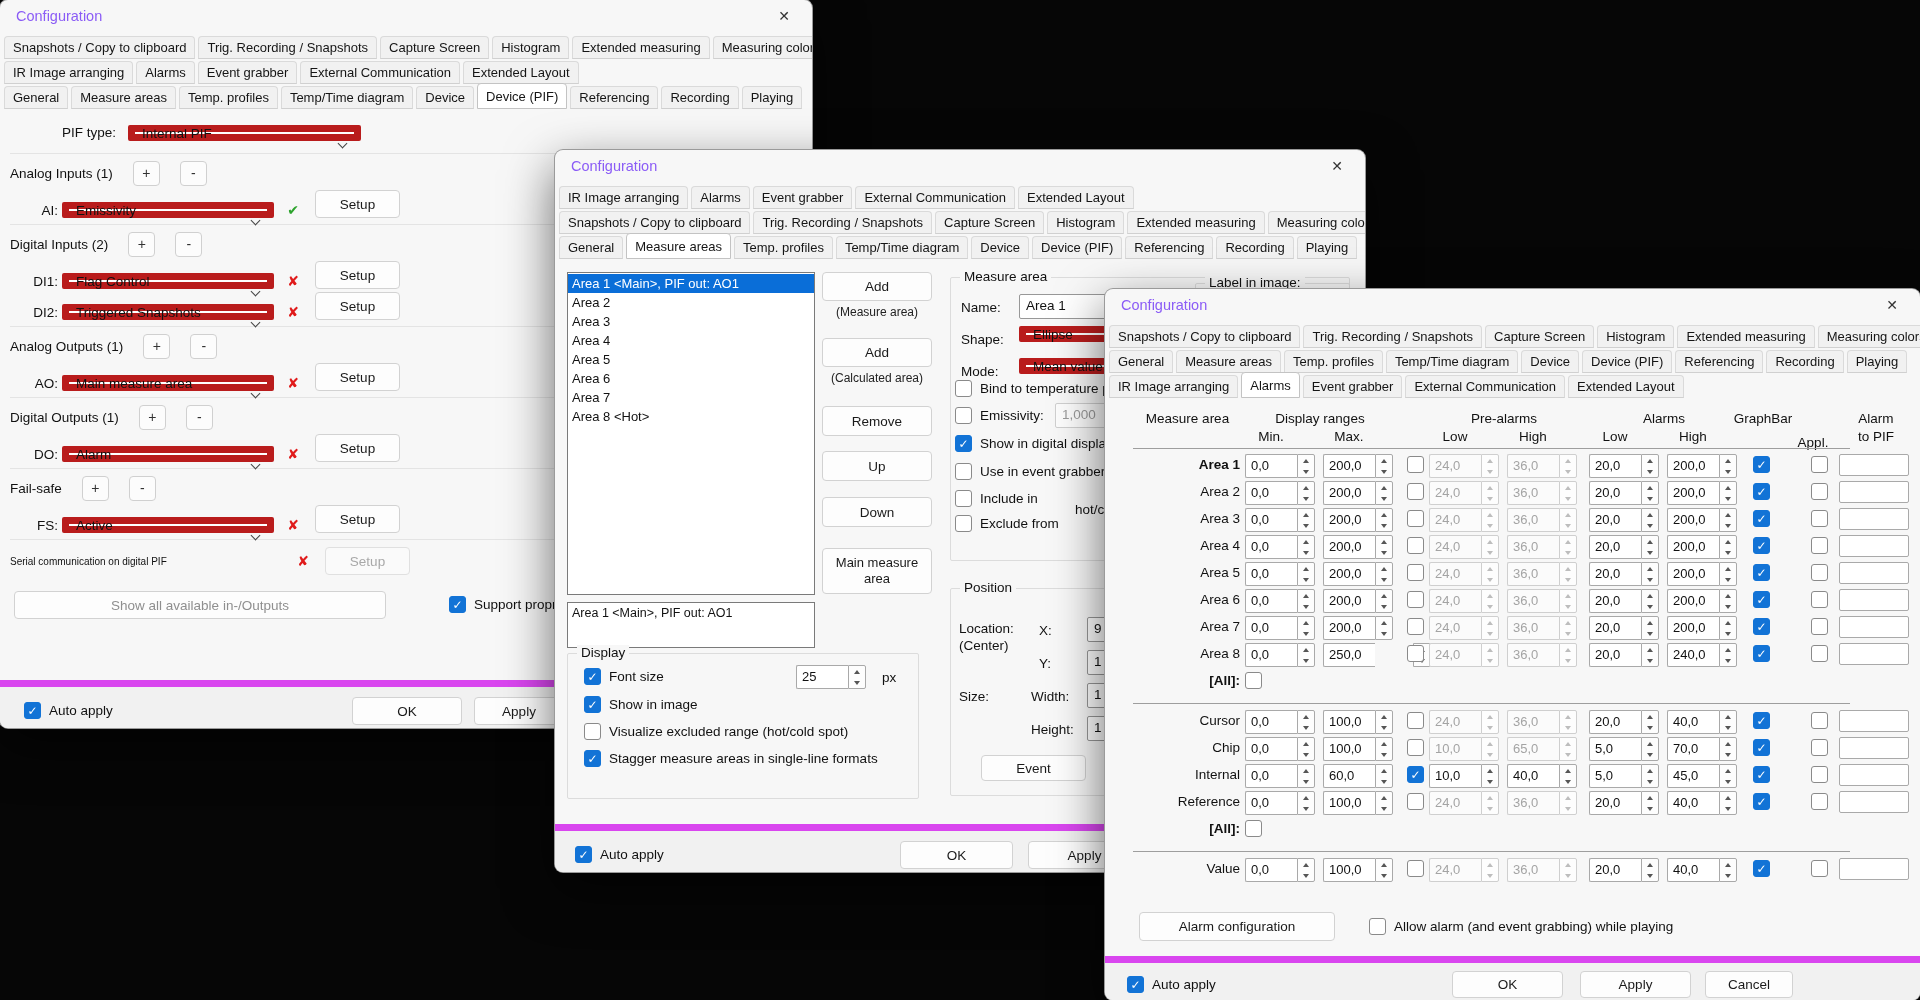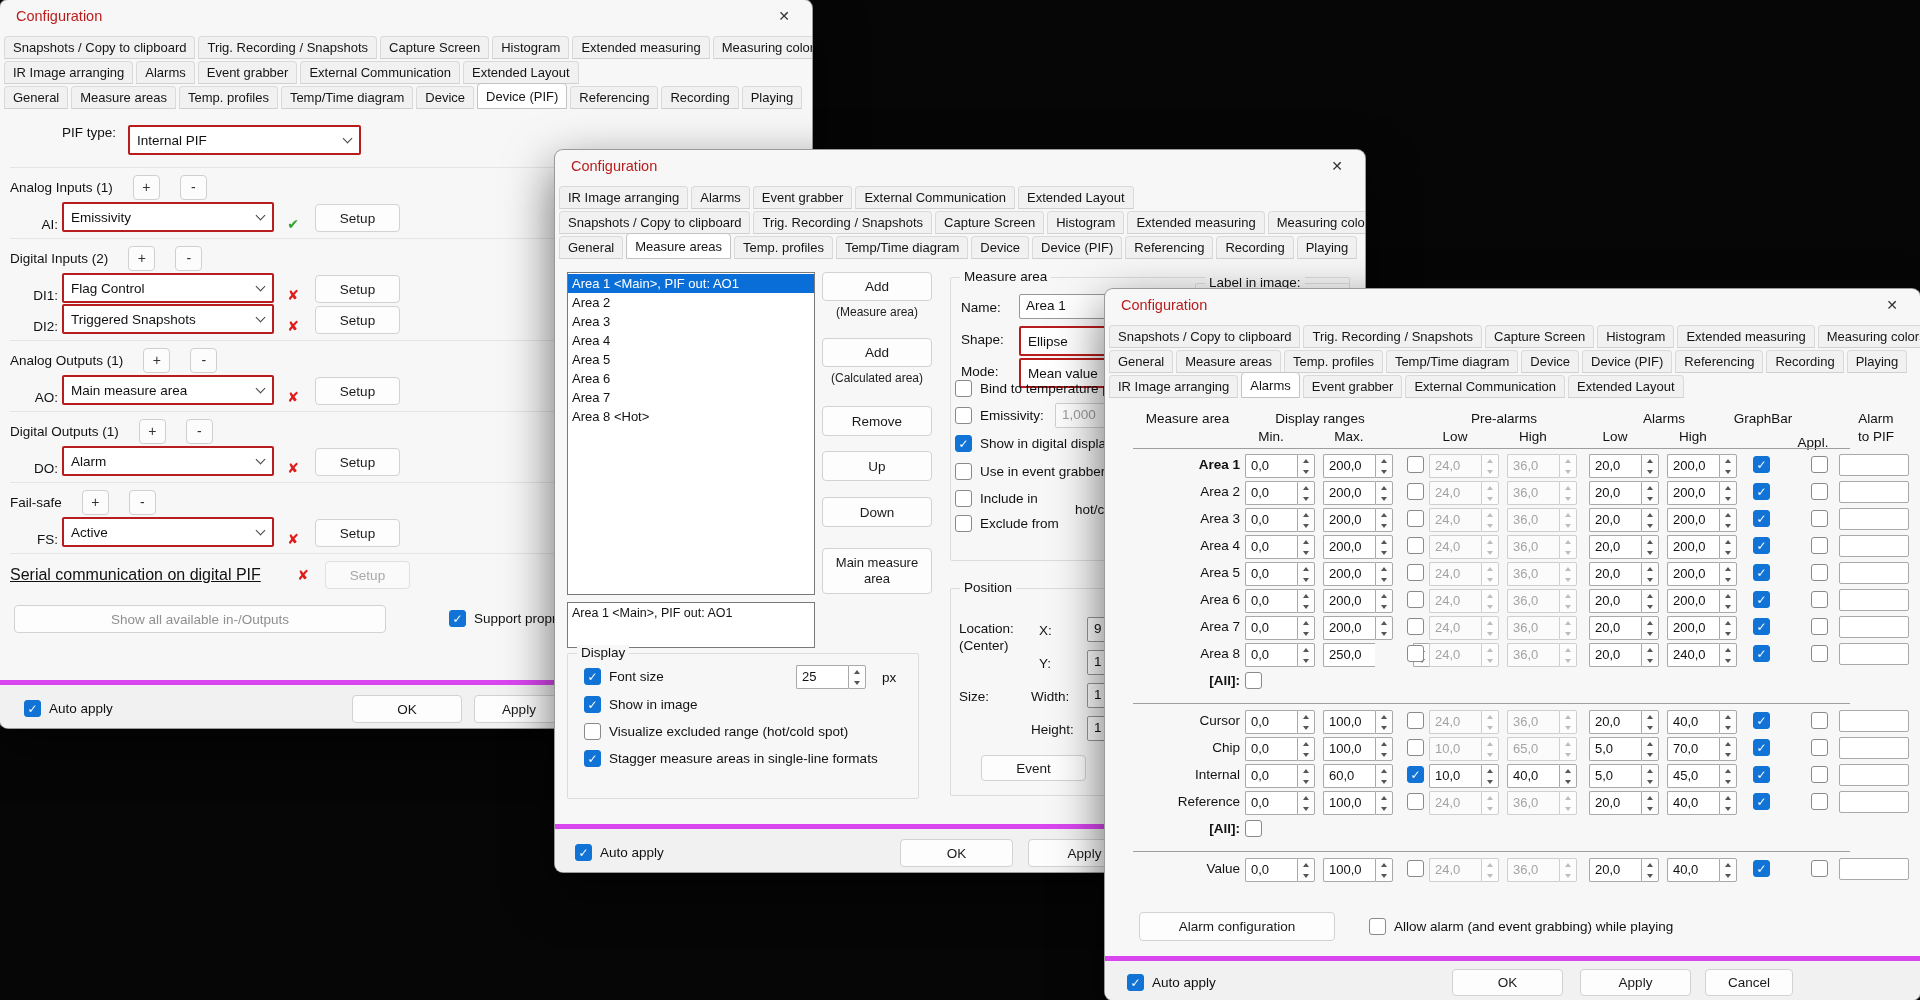--- a/index.html
+++ b/index.html
@@ -2,32 +2,32 @@
 <html><head>
 <meta charset="utf-8">
 <style>
   * { margin:0; padding:0; box-sizing:border-box; }
   html,body { width:1920px; height:1000px; overflow:hidden; background:#060606;
     font-family:"Liberation Sans","DejaVu Sans",sans-serif; color:#111; }
 
   .win { position:absolute; background:#f7f7f7; border-radius:8px; overflow:hidden;
     box-shadow:0 0 0 1px #9a9a9a, 0 18px 50px rgba(0,0,0,.6); }
   .titlebar { height:32px; display:flex; align-items:center; padding:0 16px; }
-  .title { font-size:14.5px; color:#b91c1c; }
+  .title { font-size:14.5px; color:#8b5cf6; }
   .close { margin-left:auto; font-size:14px; color:#333; cursor:default; padding:2px 6px; }
 
   .tabstrip { padding:2px 0 0 4px; }
   .tabrow { display:flex; height:25px; align-items:flex-end; }
   .tab { display:flex; align-items:center; height:23px; padding:0 8px; font-size:13px;
     background:#f1f1f1; border:1px solid #dadada; border-bottom-color:#d0d0d0;
     border-radius:4px 4px 0 0; margin-right:3px; white-space:nowrap; color:#151515; }
   .tab.sel { background:#ffffff; border-color:#c3c3c3; height:26px; position:relative; z-index:2; }
 
-  .combo { position:relative; background:#fff; border:2px solid #b91c1c; border-radius:2px;
-    height:30px; display:flex; align-items:center; padding:0 22px 0 7px; font-size:13.5px; white-space:nowrap; }
+  .combo { position:relative; background:#fff; border:7px solid #b91c1c; border-radius:2px;
+    height:16px; display:flex; align-items:center; padding:0 22px 0 7px; font-size:13.5px; white-space:nowrap; }
   .chev { position:absolute; right:8px; top:8px; width:7px; height:7px;
     border-left:1.5px solid #444; border-bottom:1.5px solid #444; transform:rotate(-45deg); }
   .btn { background:#fdfdfd; border:1px solid #d2d2d2; border-radius:4px; font-size:13.5px;
     color:#1a1a1a; display:inline-flex; align-items:center; justify-content:center; height:28px; }
   .btn.dis { color:#a8a8a8; border-color:#e0e0e0; background:#fafafa; }
   .mini { width:27px; height:25px; background:#fcfcfc; border:1px solid #d0d0d0; border-radius:4px;
     font-size:14px; display:inline-flex; align-items:center; justify-content:center; color:#333; }
 
   .cb { width:17px; height:17px; border:1px solid #8a8a8a; border-radius:3px; background:#fff;
     flex:none; display:flex; align-items:center; justify-content:center; }
@@ -44,28 +44,28 @@
   #w1 .body { padding:12px 16px 0 10px; }
   .pifrow { display:flex; align-items:flex-start; margin:4px 0 12px 0; }
   .pifrow .plab { width:118px; text-align:right; font-size:13.5px; padding-right:12px; }
   .sec-head { display:flex; align-items:center; gap:20px; margin:5px 0 5px 0; font-size:13.5px; height:26px; }
   .io-row { display:flex; align-items:flex-end; height:27px; margin:4px 0; }
   .io-lab { width:52px; text-align:right; font-size:13.5px; padding-right:4px; }
   .io-row .combo { width:212px; }
   .io-row .status { margin-left:8px; }
   .io-row .btn { width:85px; margin-left:11px; }
   .serialrow { display:flex; align-items:center; height:30px; margin-top:6px; }
-  .serialrow .slab { width:282px; font-size:16px;text-decoration:underline; }
+  .serialrow .slab { width:282px; font-size:10px; }
   .showrow { position:relative; margin-top:15px; height:30px; }
   .showrow .btn { position:absolute; left:4px; top:0; width:372px; color:#8f8f8f; }
   .cbrow { display:flex; align-items:center; gap:8px; font-size:13.5px; }
   .supp { position:absolute; left:439px; top:5px; }
 
   .wfooter { position:absolute; left:0; right:0; bottom:0; height:48px; background:#f1f1f1;
-    border-top:5px solid #d946ef; }
+    border-top:7px solid #d946ef; }
   .wfooter .cbrow { position:absolute; left:24px; top:15px; }
   .fbtn { position:absolute; top:10px; }
 
   
   #w2 { left:555px; top:150px; width:810px; height:722px; }
   .abs { position:absolute; }
   .listbox { left:12px; top:122px; width:248px; height:323px; background:#fff; border:1px solid #7a7a7a; padding-top:1px; }
   .li { height:19px; font-size:13px; display:flex; align-items:center; padding:0 4px; white-space:nowrap; }
   .li.sel { background:#0a6ed8; color:#fff; }
   .seltext { left:12px; top:452px; width:248px; height:46px; background:#fff; border:1px solid #7a7a7a;

